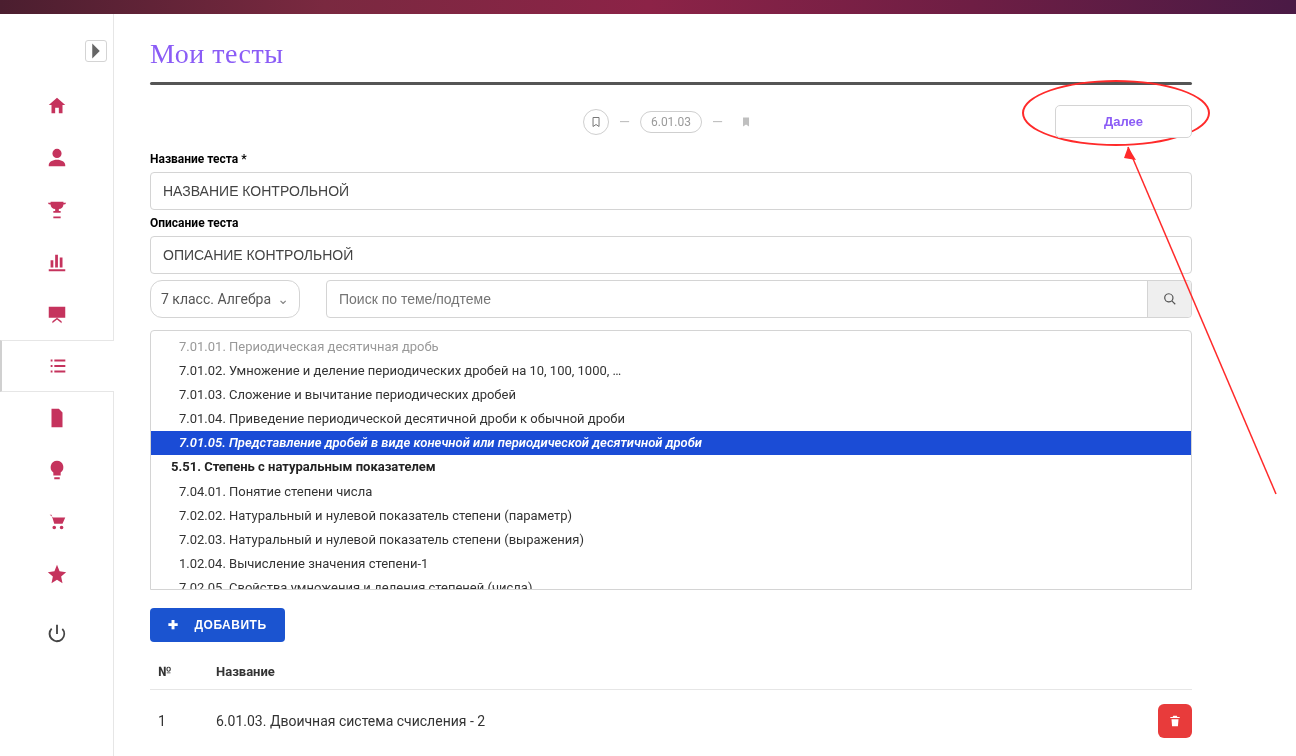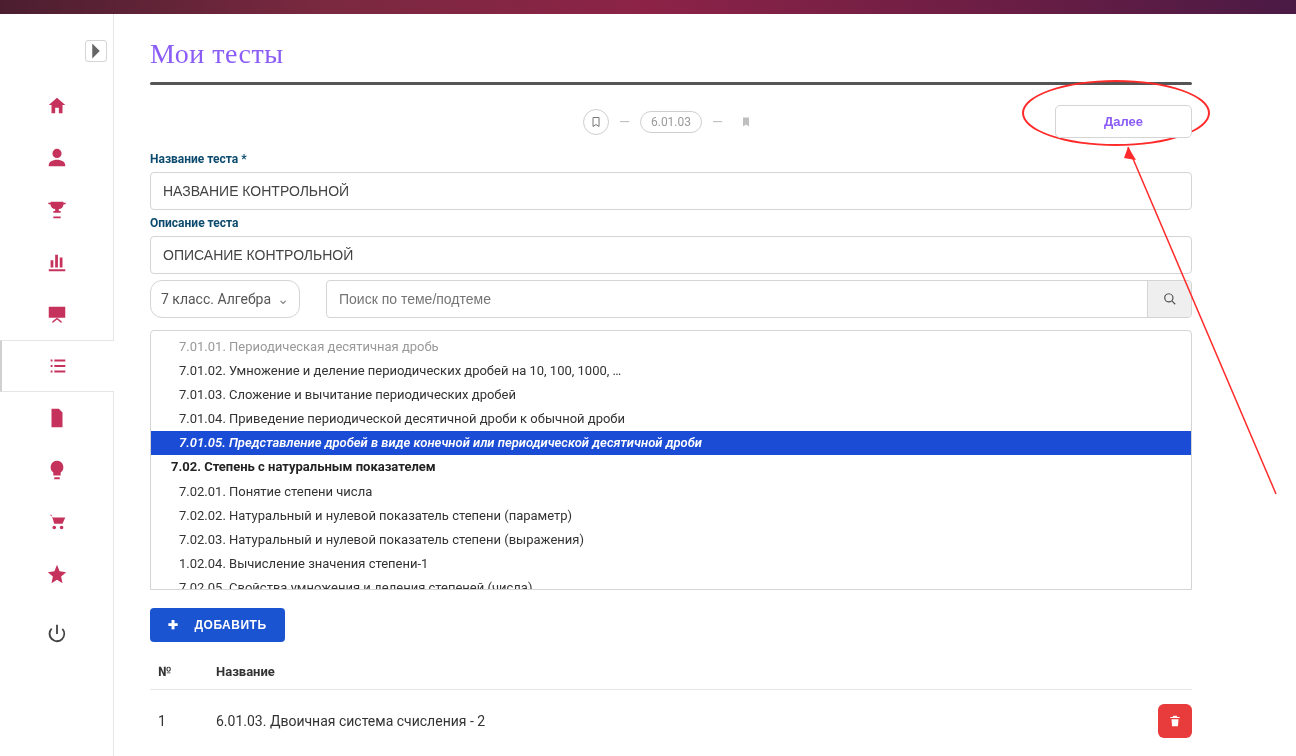--- a/index.html
+++ b/index.html
@@ -83,21 +83,21 @@
     border-radius: 5px;
     padding: 8px 48px;
     font-size: 13px;
     font-weight: 700;
     color: #8b5cf6;
     cursor: pointer;
     position: relative;
     z-index: 2;
   }
 
-  .field-label { font-size: 12px; font-weight: 700; color: #0c4a6e; margin-bottom: 6px; }
+  .field-label { font-size: 12px; font-weight: 700; color: #000000; margin-bottom: 6px; }
   .text-input {
     width: 100%;
     border: 1px solid #d4d4d4;
     border-radius: 4px;
     padding: 10px 12px;
     font-size: 14px;
     margin-bottom: 6px;
     color: #444;
   }
 
@@ -313,22 +313,22 @@
         </div>
       </div>
     </div>
 
     <div class="tree-box">
       <div class="tree-cutoff">7.01.01. Периодическая десятичная дробь</div>
       <div class="tree-leaf">7.01.02. Умножение и деление периодических дробей на 10, 100, 1000, …</div>
       <div class="tree-leaf">7.01.03. Сложение и вычитание периодических дробей</div>
       <div class="tree-leaf">7.01.04. Приведение периодической десятичной дроби к обычной дроби</div>
       <div class="tree-leaf selected">7.01.05. Представление дробей в виде конечной или периодической десятичной дроби</div>
-      <div class="tree-branch">7.02. Степень с натуральным показателем</div>
-      <div class="tree-leaf">7.02.01. Понятие степени числа</div>
+      <div class="tree-branch">5.51. Степень с натуральным показателем</div>
+      <div class="tree-leaf">7.04.01. Понятие степени числа</div>
       <div class="tree-leaf">7.02.02. Натуральный и нулевой показатель степени (параметр)</div>
       <div class="tree-leaf">7.02.03. Натуральный и нулевой показатель степени (выражения)</div>
       <div class="tree-leaf">1.02.04. Вычисление значения степени-1</div>
       <div class="tree-leaf">7.02.05. Свойства умножения и деления степеней (числа)</div>
 
     </div>
 
     <button class="btn-add">
       <span>✚</span>
       <span>ДОБАВИТЬ</span>

